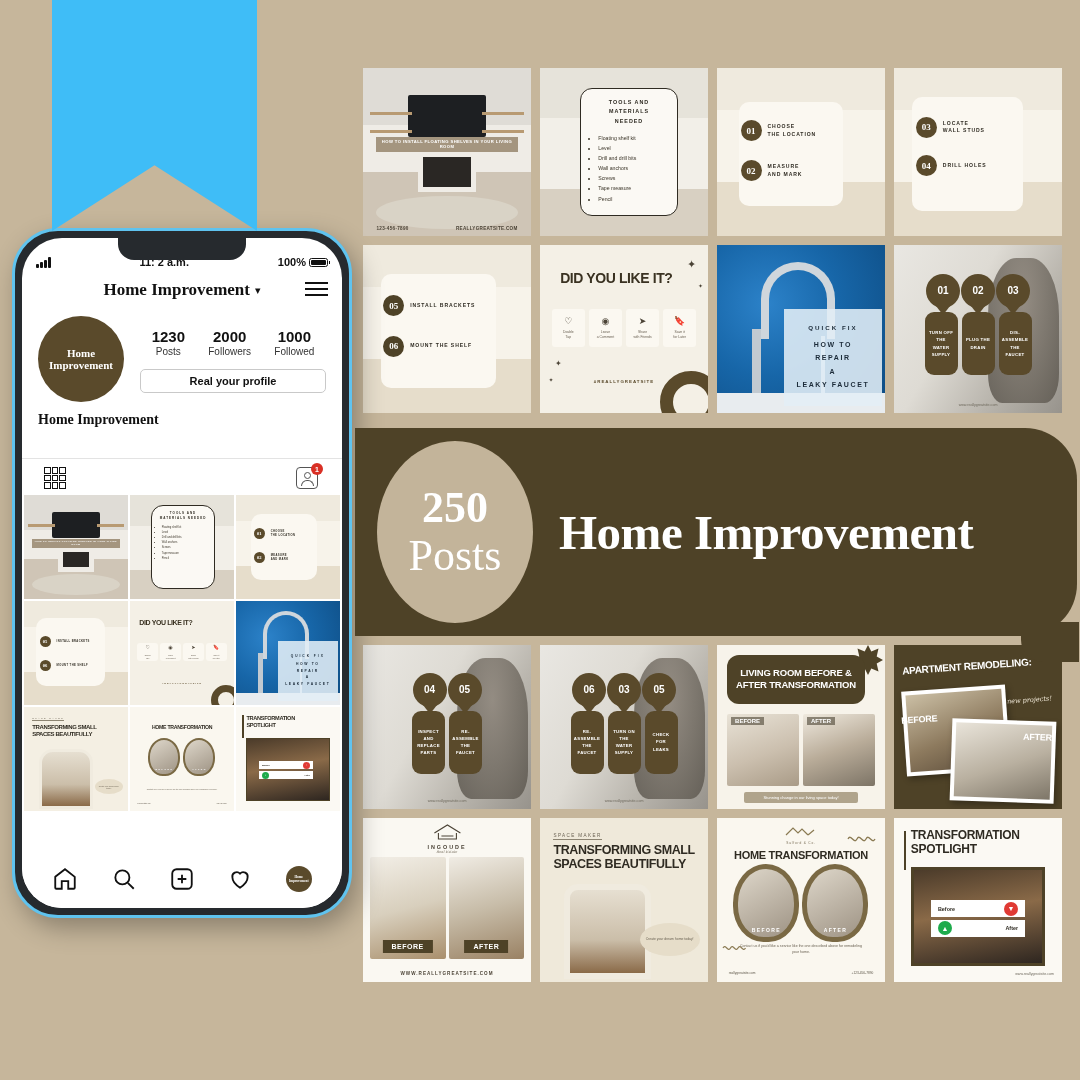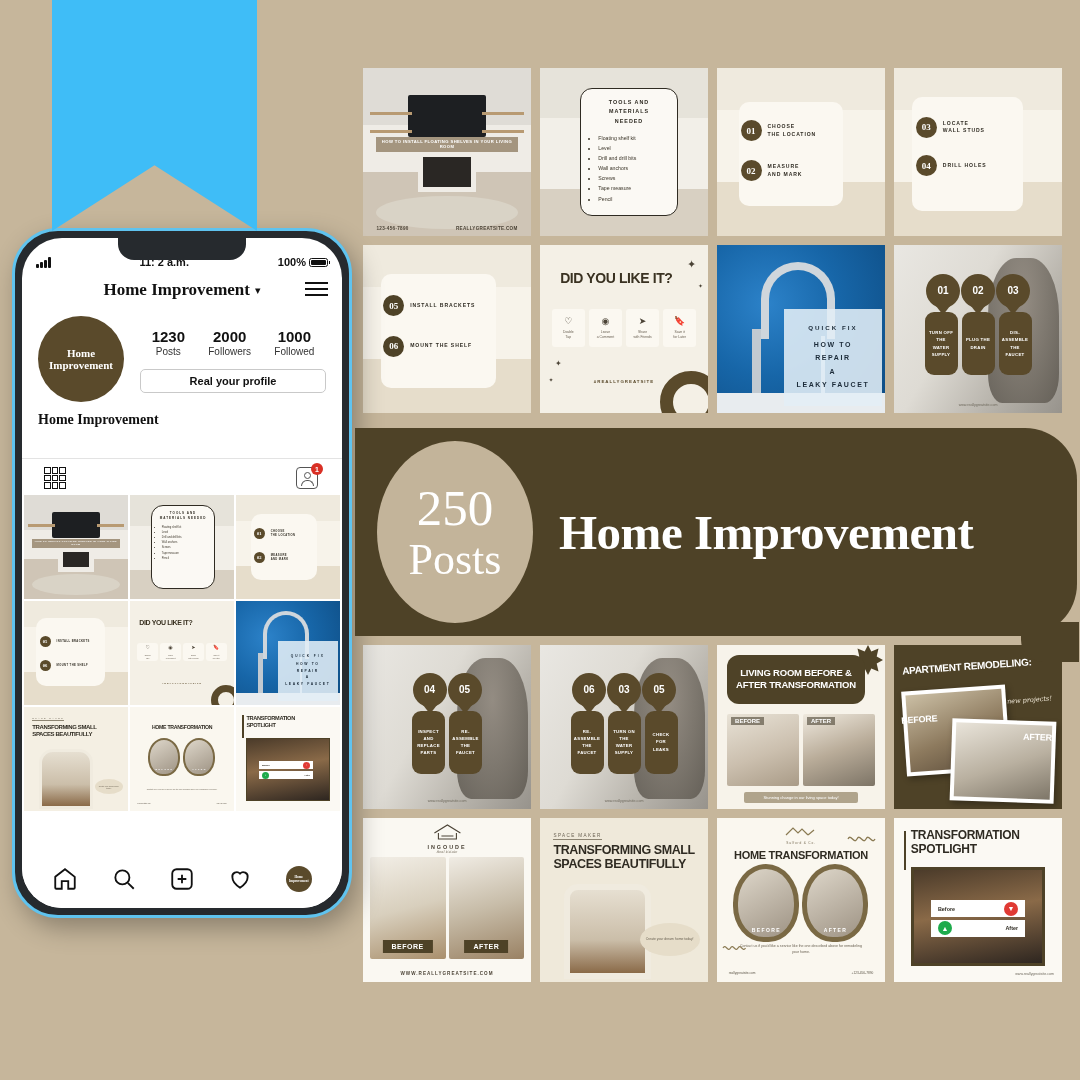--- a/index.html
+++ b/index.html
@@ -230,21 +230,21 @@
   #banner::after {
     content:""; position:absolute; right:-2px; bottom:-26px; width:58px; height:40px;
     background:#4e4227; border-radius: 0 0 0 22px;
   }
   #banner-circle {
     width:156px; height:182px; border-radius:50%; background:#c3b49a;
     display:flex; flex-direction:column; align-items:center; justify-content:center;
     margin-left:22px; flex-shrink:0; color:#fff;
     font-family:"Liberation Serif", serif; line-height:1;
   }
-  #banner-circle .n { font-size:51px; font-weight:normal; }
+  #banner-circle .n { font-size:44px; font-weight:bold; }
   #banner-circle .p { font-size:44px; margin-top:4px; }
   #banner-text { margin-left:26px; }
   #banner-h1 { font-family:"Liberation Serif", serif; font-weight:bold; color:#fff; font-size:49px; letter-spacing:-.5px; }
   #banner-h2 { font-family:"DejaVu Serif", serif; font-style:italic; color:#fff; font-size:42px; margin-top:4px; letter-spacing:-.5px; }
 
   
   #bottom-grid {
     position:absolute; left:363px; top:645px; width:702px;
     display:grid; grid-template-columns: repeat(4,168px); gap:9px;
   }

